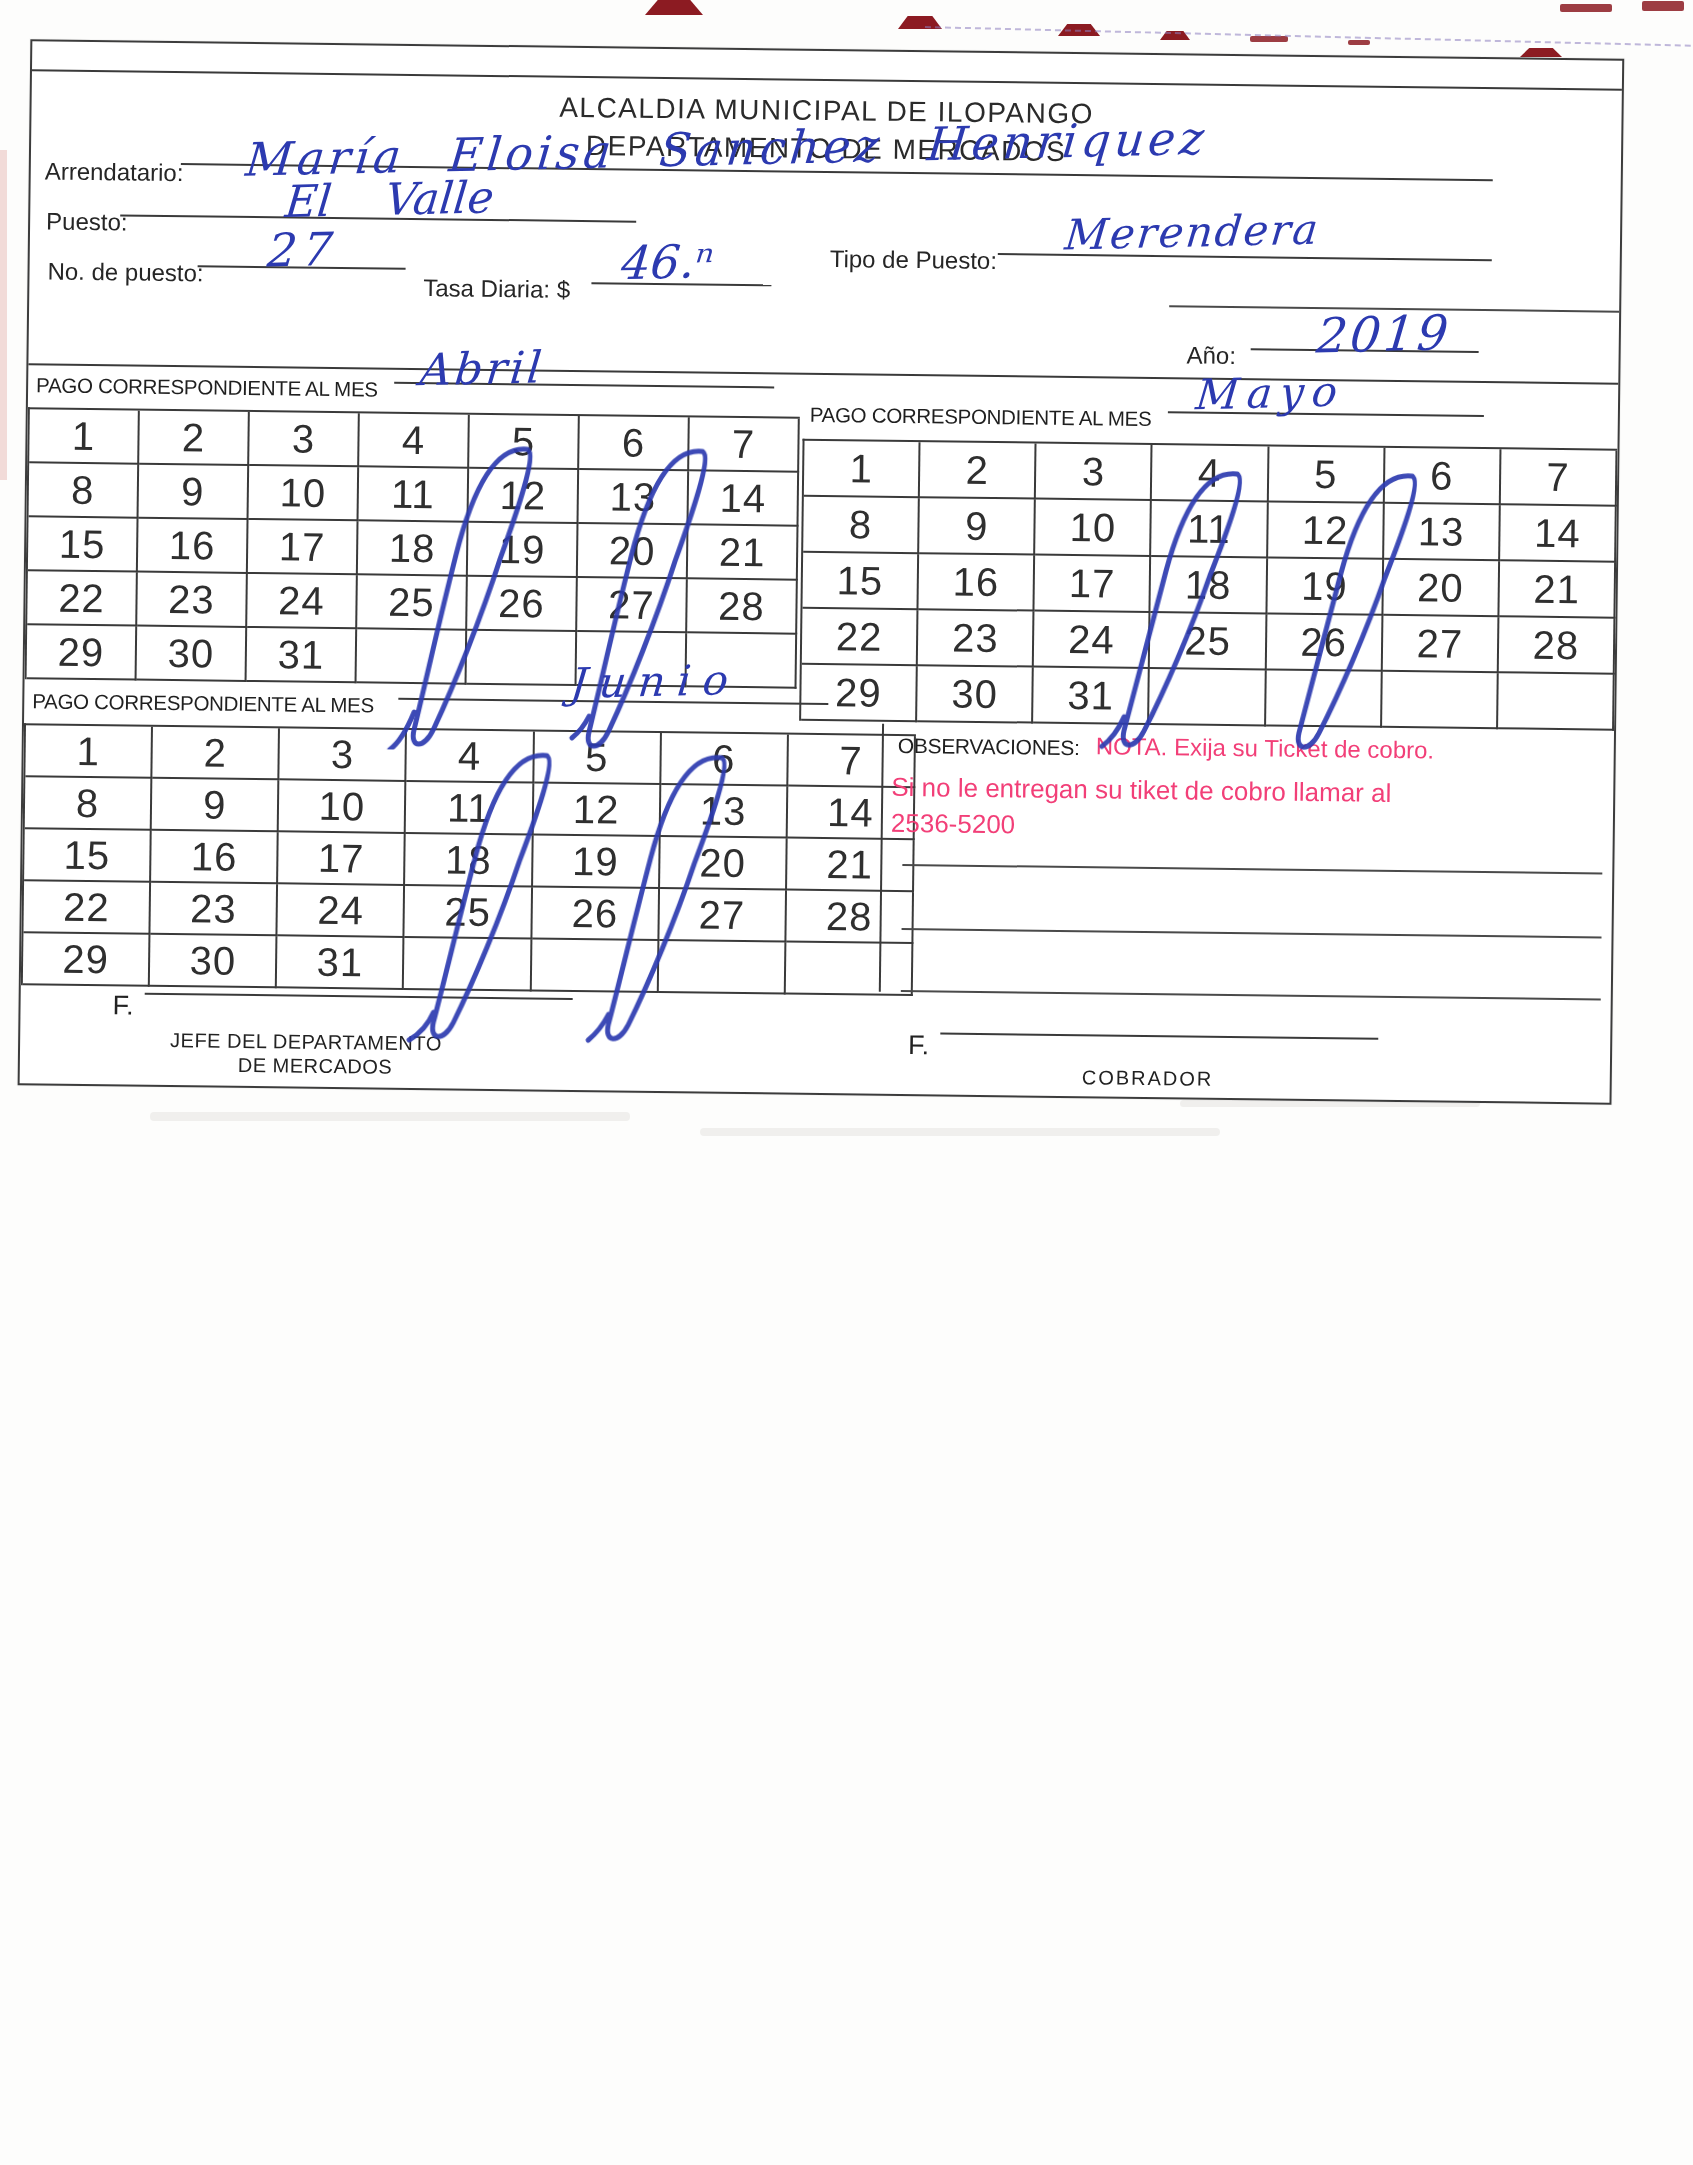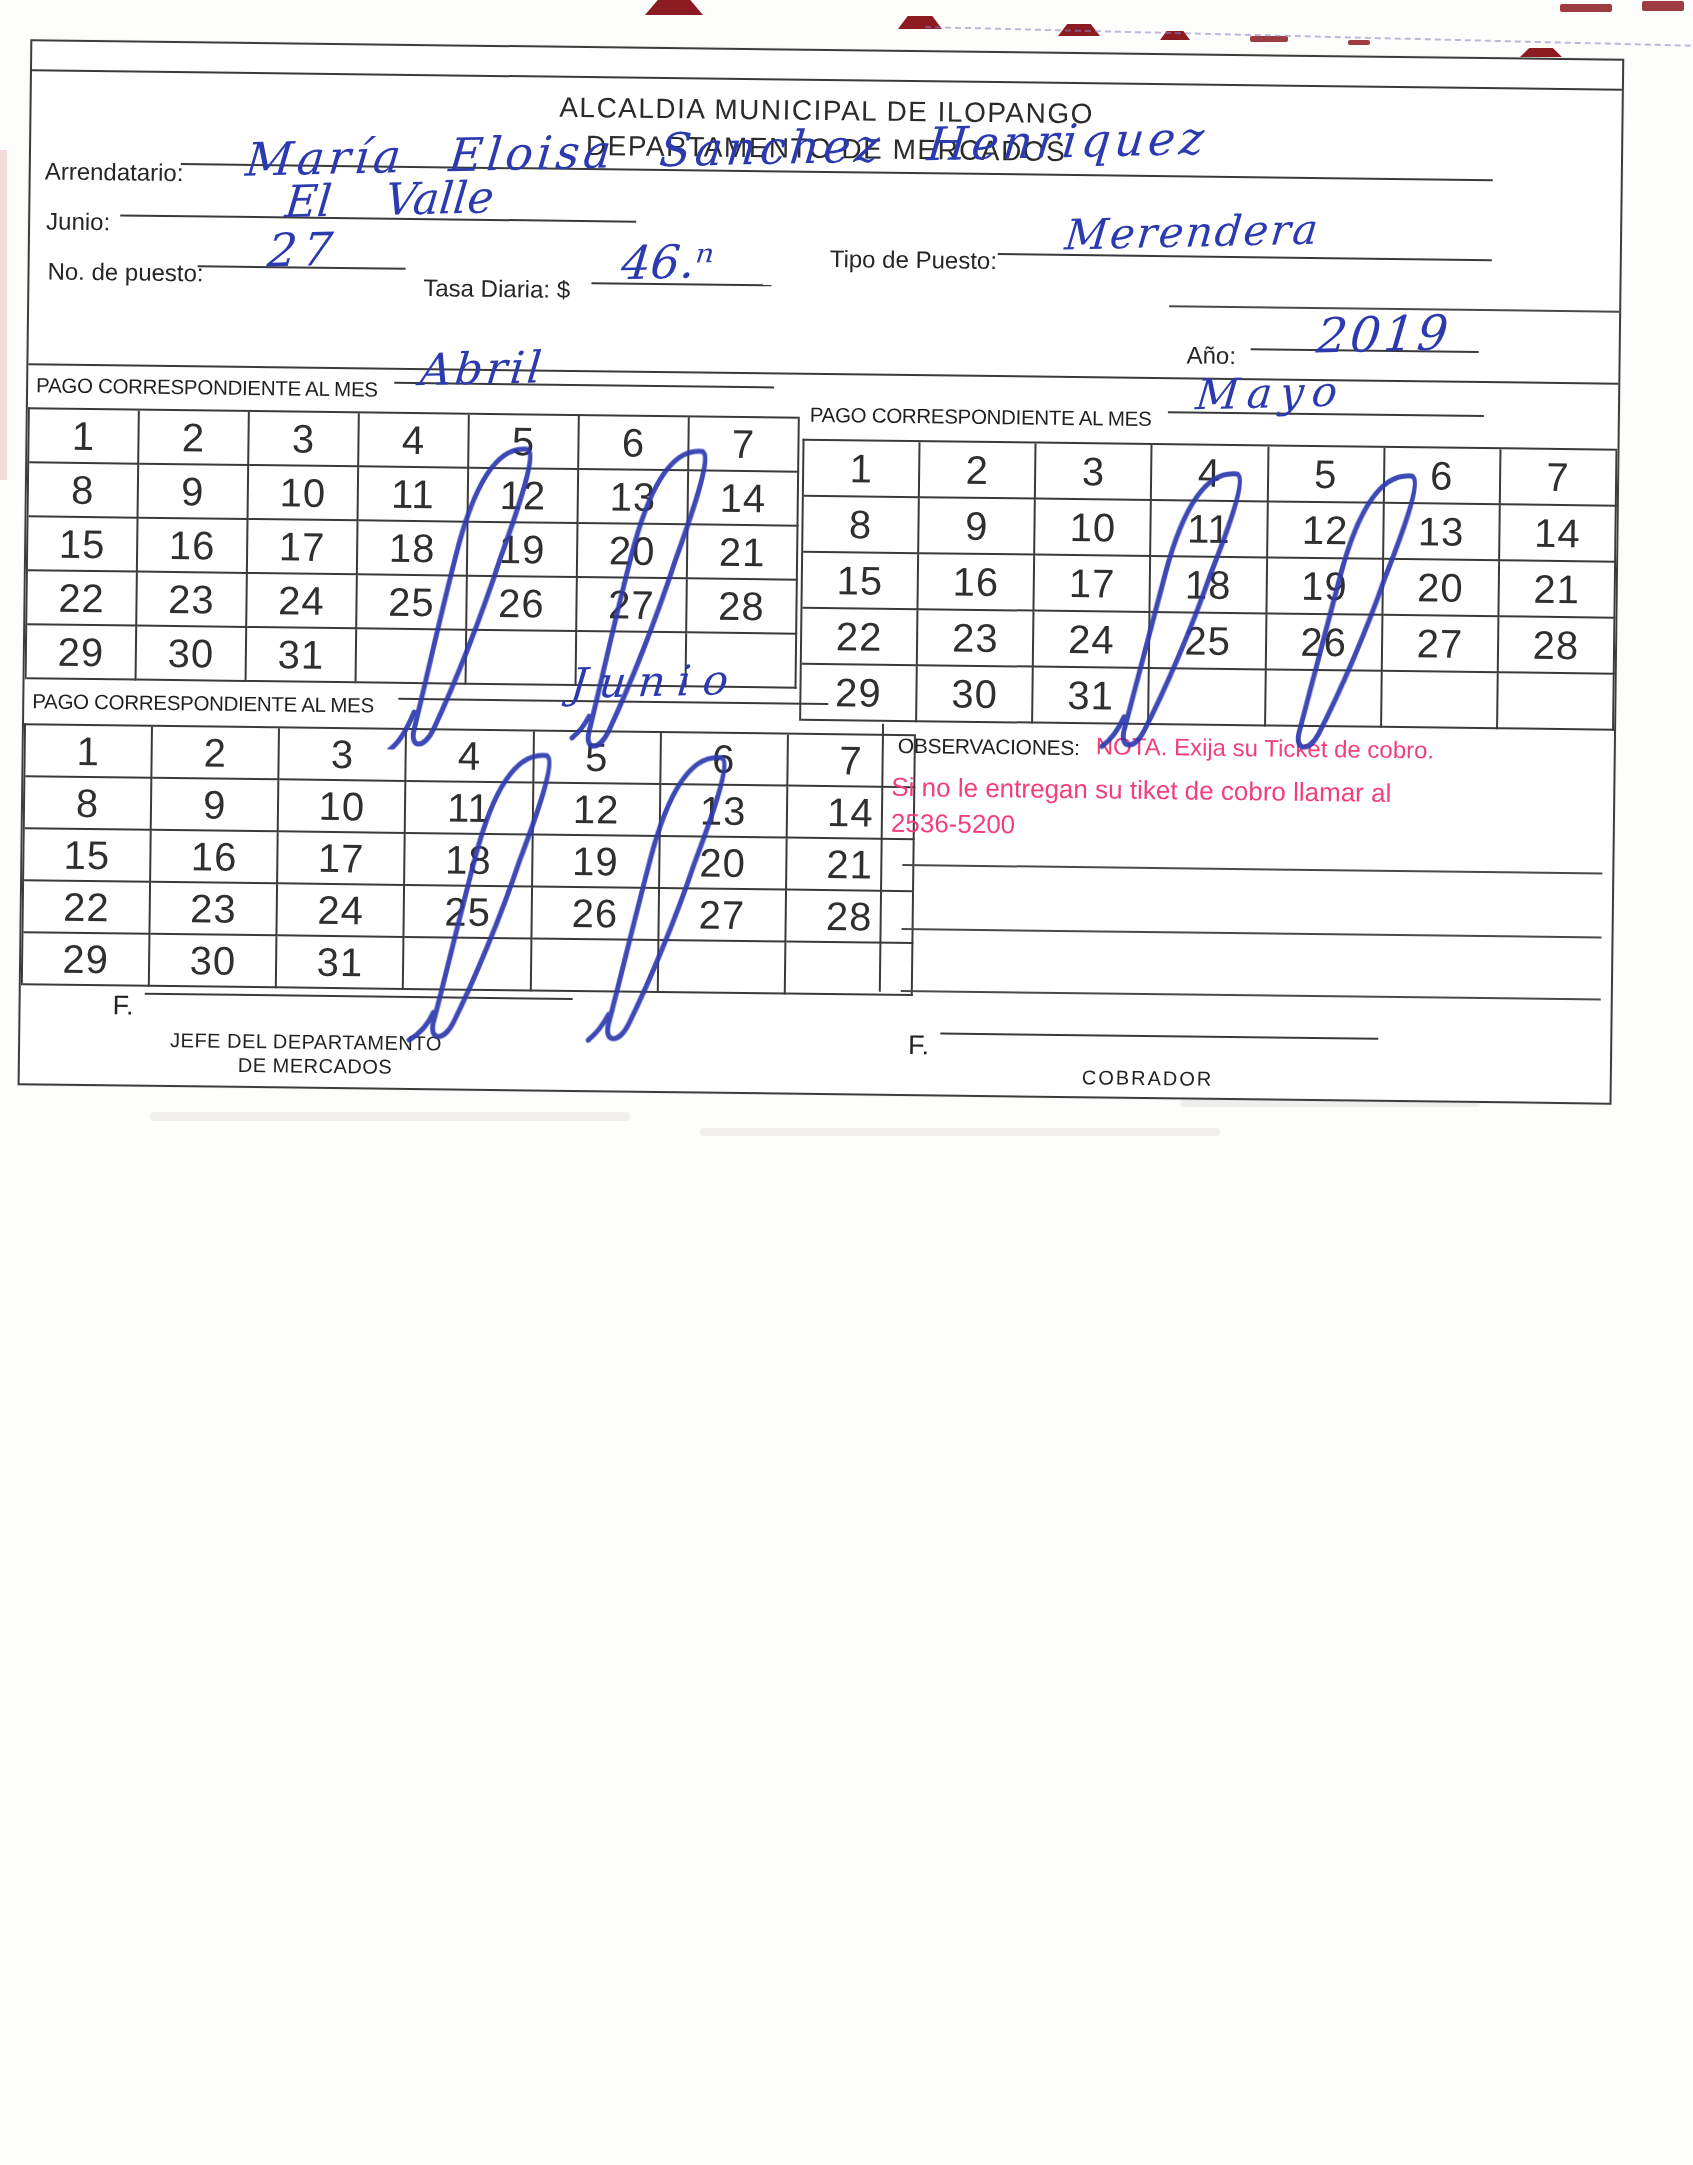--- a/index.html
+++ b/index.html
@@ -100,21 +100,21 @@
 
     <div class="rule" style="left:0;top:28px;width:100%;"></div>
 
     <div class="title" style="top:44px;">ALCALDIA MUNICIPAL DE ILOPANGO</div>
     <div class="title" style="top:82px;">DEPARTAMENTO DE MERCADOS</div>
 
     <div class="lbl" style="left:14px;top:116px;">Arrendatario:</div>
     <div class="rule" style="left:150px;top:120px;width:1312px;"></div>
     <div class="hw" style="left:215px;top:72px;font-size:46px;letter-spacing:4px;word-spacing:26px;">María Eloisa Sanchez Henriquez</div>
 
-    <div class="lbl" style="left:16px;top:166px;">Junio:</div>
+    <div class="lbl" style="left:16px;top:166px;">Puesto:</div>
     <div class="rule" style="left:90px;top:172px;width:516px;"></div>
     <div class="hw" style="left:255px;top:128px;font-size:44px;word-spacing:40px;">El Valle</div>
 
     <div class="lbl" style="left:800px;top:194px;">Tipo de Puesto:</div>
     <div class="rule" style="left:968px;top:200px;width:494px;"></div>
     <div class="hw" style="left:1035px;top:152px;font-size:42px;letter-spacing:2px;">Merendera</div>
 
     <div class="lbl" style="left:18px;top:216px;">No. de puesto:</div>
     <div class="rule" style="left:168px;top:222px;width:208px;"></div>
     <div class="hw" style="left:238px;top:178px;font-size:46px;letter-spacing:6px;">27</div>

